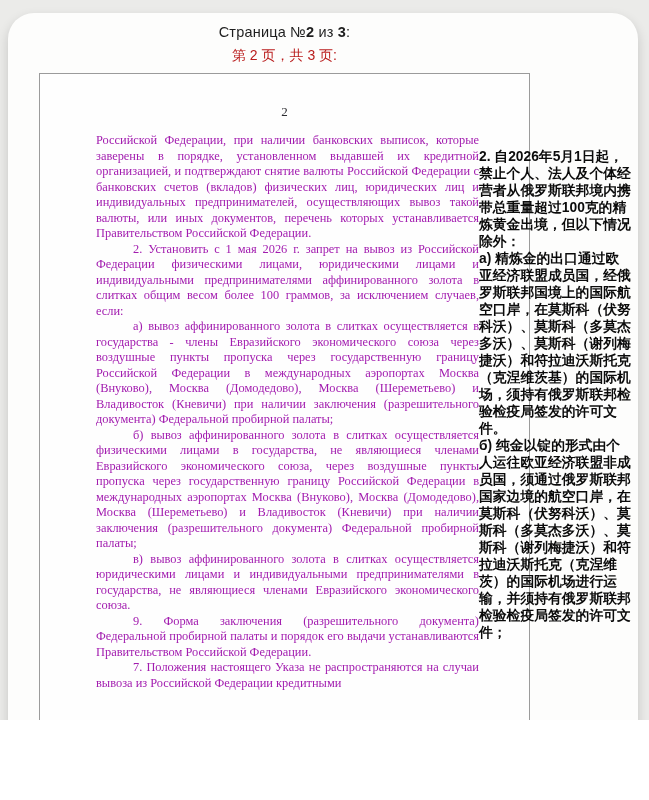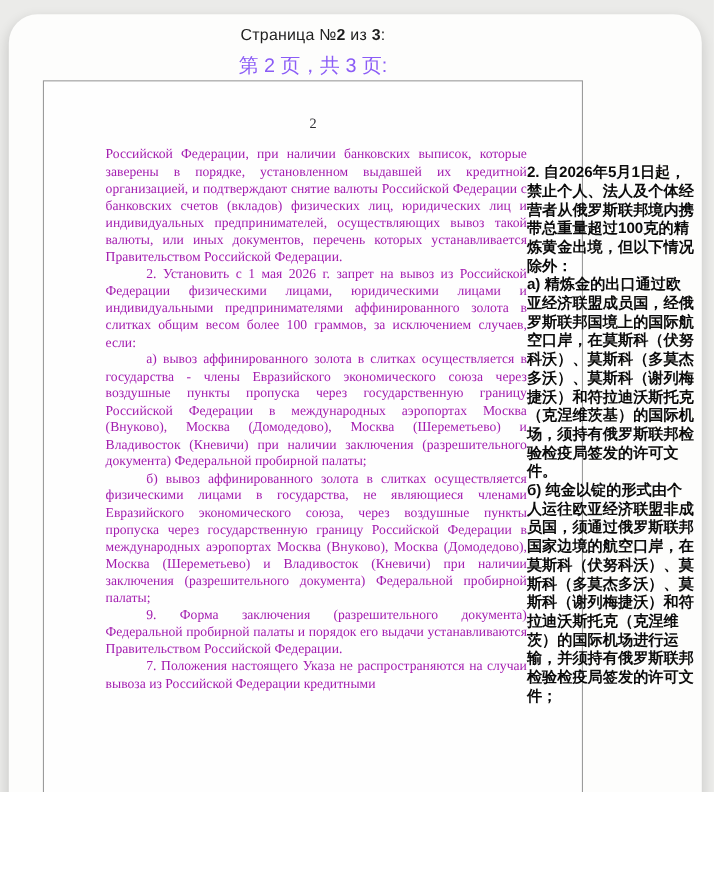--- a/index.html
+++ b/index.html
@@ -14,21 +14,21 @@
     box-shadow:0 5px 12px rgba(0,0,0,0.16);
   }
   .header{
     position:absolute;left:39px;top:24px;width:491px;text-align:center;
   }
   .header-ru{
     font-size:14.5px;color:#1e1e1e;letter-spacing:.2px;
   }
   .header-ru b{font-weight:700;}
   .header-zh{
-    margin-top:7px;font-size:18px;color:#8b5cf6;
+    margin-top:7px;font-size:14px;color:#b91c1c;
   }
   .page{
     position:absolute;left:39px;top:73px;width:491px;height:700px;
     box-sizing:border-box;background:#fefefe;border:1px solid #9b9b9b;
   }
   .pageno{
     position:absolute;top:30px;left:0;width:100%;text-align:center;
     font-family:"Liberation Serif",serif;font-size:13px;color:#2c2c31;
   }
   .body-text{
@@ -66,20 +66,21 @@
   </div>
 
   <div class="page">
     <div class="pageno">2</div>
 
     <div class="body-text">
       <p>Российской Федерации, при наличии банковских выписок, которые заверены в порядке, установленном выдавшей их кредитной организацией, и подтверждают снятие валюты Российской Федерации с банковских счетов (вкладов) физических лиц, юридических лиц и индивидуальных предпринимателей, осуществляющих вывоз такой валюты, или иных документов, перечень которых устанавливается Правительством Российской Федерации.</p>
       <p class="ind">2. Установить с 1 мая 2026 г. запрет на вывоз из Российской Федерации физическими лицами, юридическими лицами и индивидуальными предпринимателями аффинированного золота в слитках общим весом более 100 граммов, за исключением случаев, если:</p>
       <p class="ind">а) вывоз аффинированного золота в слитках осуществляется в государства - члены Евразийского экономического союза через воздушные пункты пропуска через государственную границу Российской Федерации в международных аэропортах Москва (Внуково), Москва (Домодедово), Москва (Шереметьево) и Владивосток (Кневичи) при наличии заключения (разрешительного документа) Федеральной пробирной палаты;</p>
       <p class="ind">б) вывоз аффинированного золота в слитках осуществляется физическими лицами в государства, не являющиеся членами Евразийского экономического союза, через воздушные пункты пропуска через государственную границу Российской Федерации в международных аэропортах Москва (Внуково), Москва (Домодедово), Москва (Шереметьево) и Владивосток (Кневичи) при наличии заключения (разрешительного документа) Федеральной пробирной палаты;</p>
+      <p class="ind">в) вывоз аффинированного золота в слитках осуществляется юридическими лицами и индивидуальными предпринимателями в государства, не являющиеся членами Евразийского экономического союза.</p>
       <p class="ind">9. Форма заключения (разрешительного документа) Федеральной пробирной палаты и порядок его выдачи устанавливаются Правительством Российской Федерации.</p>
       <p class="ind">7. Положения настоящего Указа не распространяются на случаи вывоза из Российской Федерации кредитными</p>
     </div>
 
     <div class="watermark">
       <div class="wm1">外汇交易员</div>
       <div class="wm2">X@FXTRADER</div>
     </div>
   </div>
 

